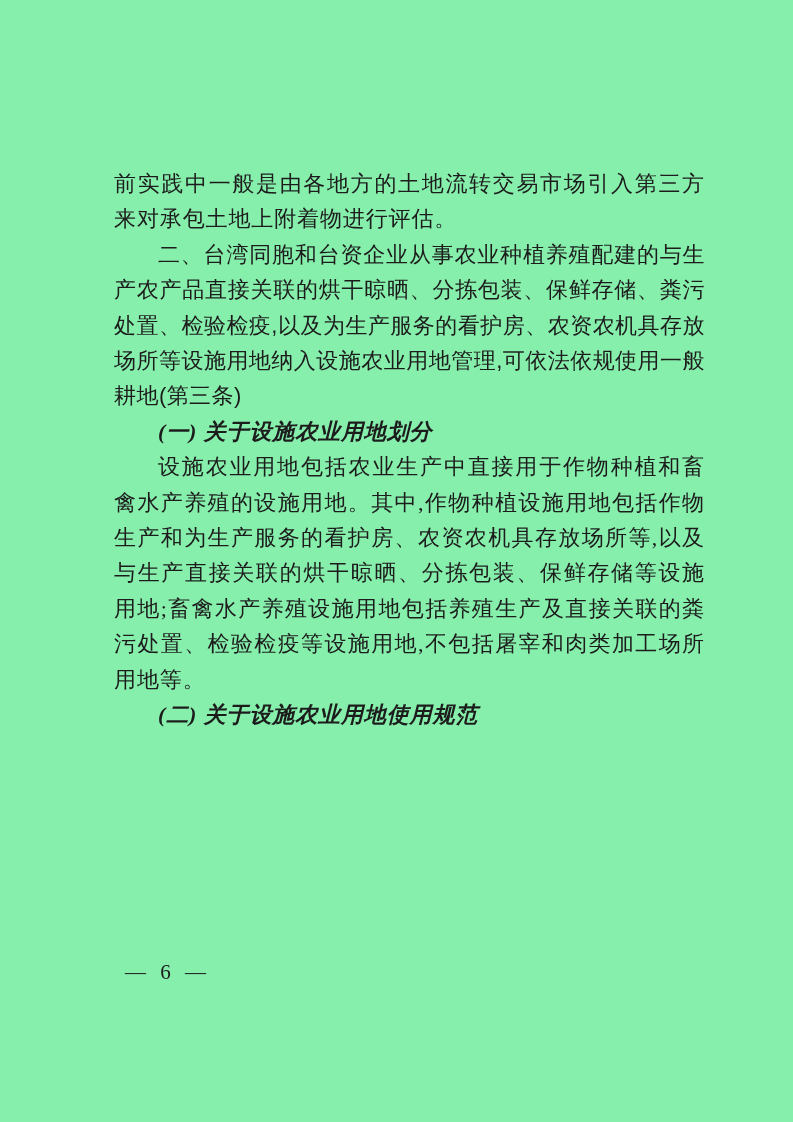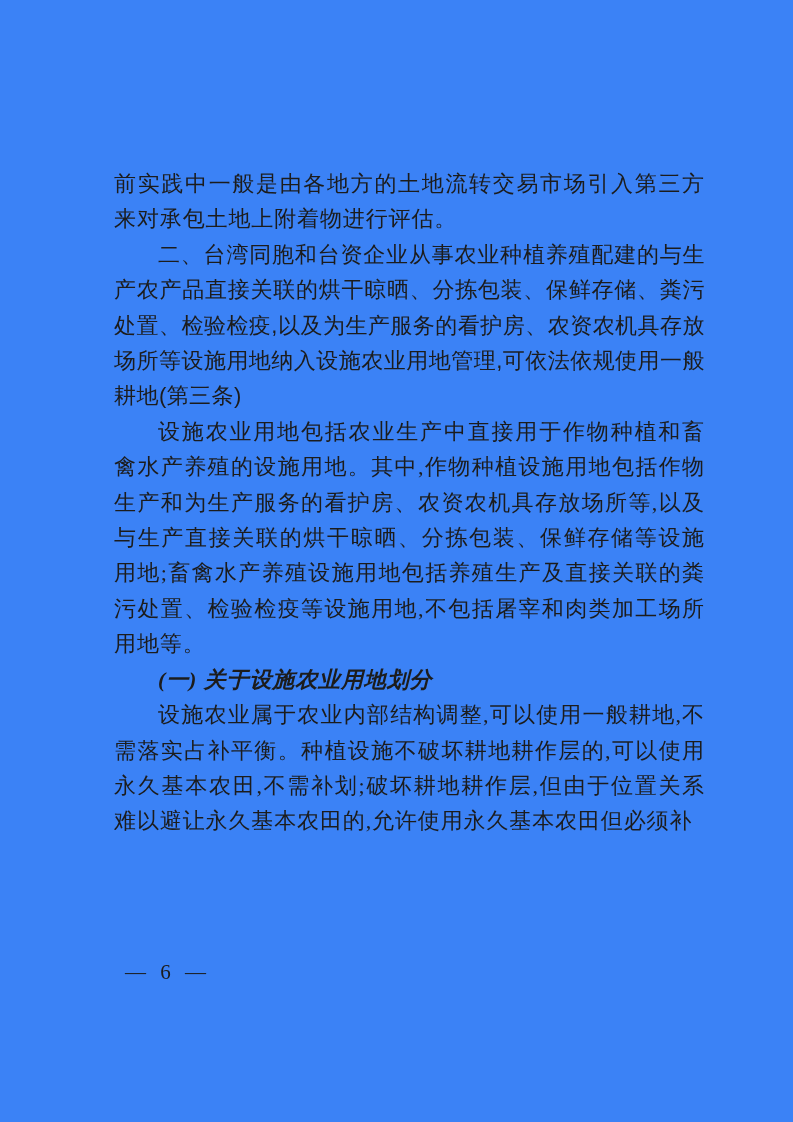--- a/index.html
+++ b/index.html
@@ -4,21 +4,21 @@
 <style>
   html, body {
     margin: 0;
     padding: 0;
     background: #ffffff;
   }
   .page {
     position: relative;
     width: 793px;
     height: 1122px;
-    background: #3b82f6;
+    background: #86efac;
     overflow: hidden;
     font-family: "Liberation Serif", "DejaVu Serif", serif;
     color: #1c1c1c;
   }
   .content {
     position: absolute;
     left: 114px;
     top: 166px;
     width: 591px;
   }
@@ -58,19 +58,19 @@
     letter-spacing: 1px;
   }
 </style>
 </head>
 <body>
 
 <div class="page">
   <div class="content">
     <p class="para style-body">前实践中一般是由各地方的土地流转交易市场引入第三方来对承包土地上附着物进行评估。</p>
     <p class="para style-hei indent">二、台湾同胞和台资企业从事农业种植养殖配建的与生产农产品直接关联的烘干晾晒、分拣包装、保鲜存储、粪污处置、检验检疫,以及为生产服务的看护房、农资农机具存放场所等设施用地纳入设施农业用地管理,可依法依规使用一般耕地(第三条)</p>
+    <p class="para style-kai indent">(一) 关于设施农业用地划分</p>
     <p class="para style-body indent">设施农业用地包括农业生产中直接用于作物种植和畜禽水产养殖的设施用地。其中,作物种植设施用地包括作物生产和为生产服务的看护房、农资农机具存放场所等,以及与生产直接关联的烘干晾晒、分拣包装、保鲜存储等设施用地;畜禽水产养殖设施用地包括养殖生产及直接关联的粪污处置、检验检疫等设施用地,不包括屠宰和肉类加工场所用地等。</p>
-    <p class="para style-kai indent">(一) 关于设施农业用地划分</p>
-    <p class="para style-body indent">设施农业属于农业内部结构调整,可以使用一般耕地,不需落实占补平衡。种植设施不破坏耕地耕作层的,可以使用永久基本农田,不需补划;破坏耕地耕作层,但由于位置关系难以避让永久基本农田的,允许使用永久基本农田但必须补</p>
+    <p class="para style-kai indent">(二) 关于设施农业用地使用规范</p>
   </div>
 
   <div class="footer">— 6 —</div>
 </div>
 
 </body></html>

